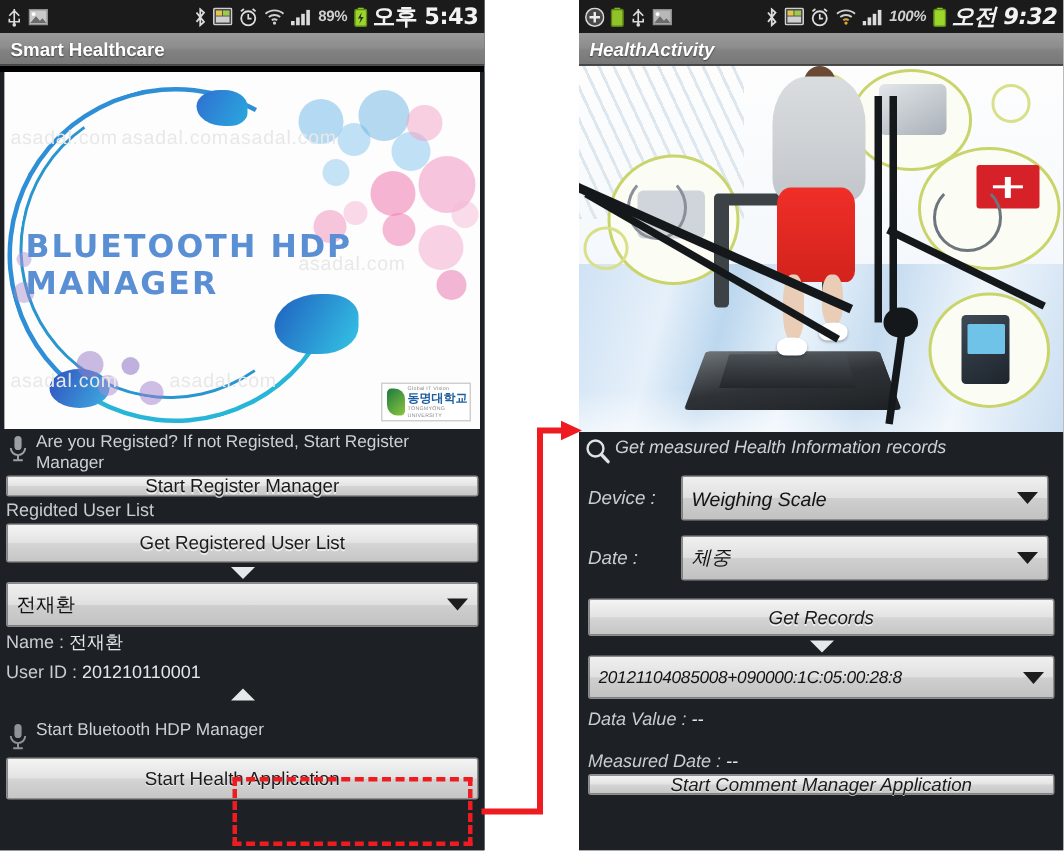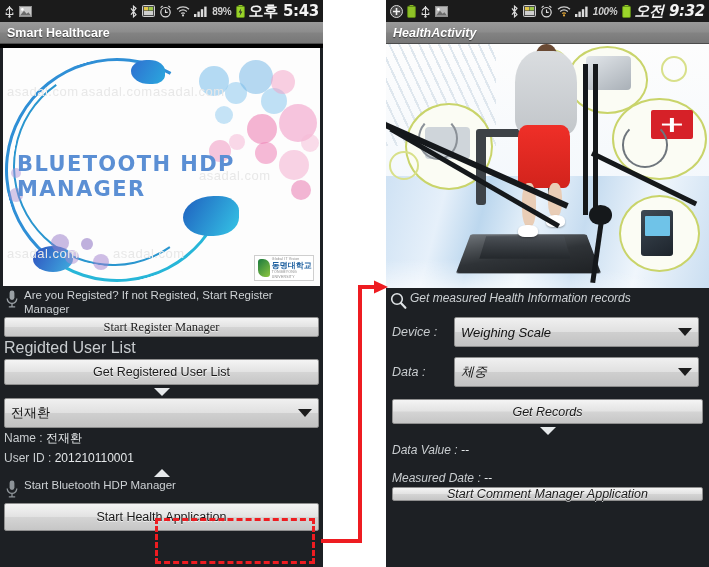--- a/index.html
+++ b/index.html
@@ -117,21 +117,21 @@
   .spinner{
     display:flex;align-items:center;
     background:linear-gradient(to bottom,#f0f0f0 0%,#e0e0e0 50%,#cfcfcf 51%,#c2c2c2 100%);
     border:1px solid #8c8c8c;border-radius:2px;box-sizing:border-box;
     padding:0 6px;position:relative;overflow:hidden;
   }
   .spinner .val{font-size:13px;color:#121212;white-space:nowrap;overflow:hidden;flex:1 1 auto;}
   .spinner .val.small{font-size:11.5px;letter-spacing:-.2px;}
   .caret{flex:0 0 auto;width:0;height:0;margin-left:6px;
     border-left:7px solid transparent;border-right:7px solid transparent;border-top:8px solid #1c1c1c;}
-  .sectlabel{font-size:16px;color:#c9cdd0;padding:2px 0 2px 4px;}
+  .sectlabel{font-size:12px;color:#c9cdd0;padding:2px 0 2px 4px;}
   .divider-arrow{display:flex;justify-content:center;align-items:center;height:13px;}
   .tri-down{width:0;height:0;border-left:8px solid transparent;border-right:8px solid transparent;
     border-top:8px solid #e6e9eb;}
   .tri-up{width:0;height:0;border-left:8px solid transparent;border-right:8px solid transparent;
     border-bottom:8px solid #e6e9eb;}
   .kv{font-size:12px;color:#c9cdd0;padding:2px 0 2px 4px;}
   .kv b{font-weight:normal;color:#e4e7e9;}
   .row2{display:flex;gap:6px;padding:0 4px;}
   .fieldrow{display:flex;align-items:center;padding:4px 10px 0 6px;}
   .fieldrow .lab{width:62px;flex:0 0 auto;font-size:12.5px;color:#c9cdd0;}
@@ -275,21 +275,21 @@
         <svg width="16" height="20" viewBox="0 0 16 20">
             <rect x="5.6" y="1.6" width="4.8" height="9.4" rx="2.4" fill="#9aa0a5"></rect>
             <path d="M3.2 9.6a4.8 4.8 0 0 0 9.6 0" stroke="#9aa0a5" stroke-width="1.3" fill="none"></path>
             <path d="M8 14.4v3.2M4.8 17.8h6.4" stroke="#9aa0a5" stroke-width="1.3"></path>
           </svg>
       </span>
       <span class="txt">Are you Registed? If not Registed, Start Register Manager</span>
     </div>
 
     <div style="padding:0 4px;">
-      <div class="btn" style="height:20px;font-family:Liberation Serif, serif;">Start Register Manager</div>
+      <div class="btn" style="height:14px;">Start Register Manager</div>
     </div>
 
     <div class="sectlabel">Regidted User List</div>
 
     <div style="padding:0 4px;">
       <div class="btn" style="height:26px;">Get Registered User List</div>
     </div>
 
     <div class="divider-arrow">
       <span class="tri-down"></span>
@@ -308,21 +308,21 @@
     </div>
     <div class="kv">
       <span>User ID :</span>
       <b>201210110001</b>
     </div>
 
     <div class="divider-arrow" style="height:11px;">
       <span class="tri-up"></span>
     </div>
 
-    <div class="hintrow" style="padding-top:1px;">
+    <div class="hintrow" style="padding-top:1px;margin-top:12px;">
       <span class="mic">
         <svg width="16" height="20" viewBox="0 0 16 20">
             <rect x="5.6" y="1.6" width="4.8" height="9.4" rx="2.4" fill="#8d9398"></rect>
             <path d="M3.2 9.6a4.8 4.8 0 0 0 9.6 0" stroke="#8d9398" stroke-width="1.3" fill="none"></path>
             <path d="M8 14.4v3.2M4.8 17.8h6.4" stroke="#8d9398" stroke-width="1.3"></path>
           </svg>
       </span>
       <span class="txt">Start Bluetooth HDP Manager</span>
     </div>
 
@@ -479,35 +479,41 @@
 
     <div class="fieldrow">
       <span class="lab">Device :</span>
       <div class="spinner" style="height:30px;flex:1;">
         <span class="val">Weighing Scale</span>
         <span class="caret"></span>
       </div>
     </div>
 
     <div class="fieldrow" style="padding-top:10px;">
-      <span class="lab">Data :</span>
+      <span class="lab">Date :</span>
       <div class="spinner" style="height:30px;flex:1;">
         <span class="val">체중</span>
         <span class="caret"></span>
       </div>
     </div>
 
     <div style="padding:12px 6px 0 6px;">
       <div class="btn" style="height:25px;">Get Records</div>
     </div>
 
     <div class="divider-arrow">
       <span class="tri-down"></span>
     </div>
 
+    <div style="padding:0 6px;">
+      <div class="spinner" style="height:29px;">
+        <span class="val small">20121104085008+090000:1C:05:00:28:8</span>
+        <span class="caret"></span>
+      </div>
+    </div>
 
     <div class="kv" style="padding:6px 0 6px 6px;">
       <span>Data Value :</span>
       <b>--</b>
     </div>
     <div class="kv" style="padding:8px 0 2px 6px;">
       <span>Measured Date :</span>
       <b>--</b>
     </div>
 

